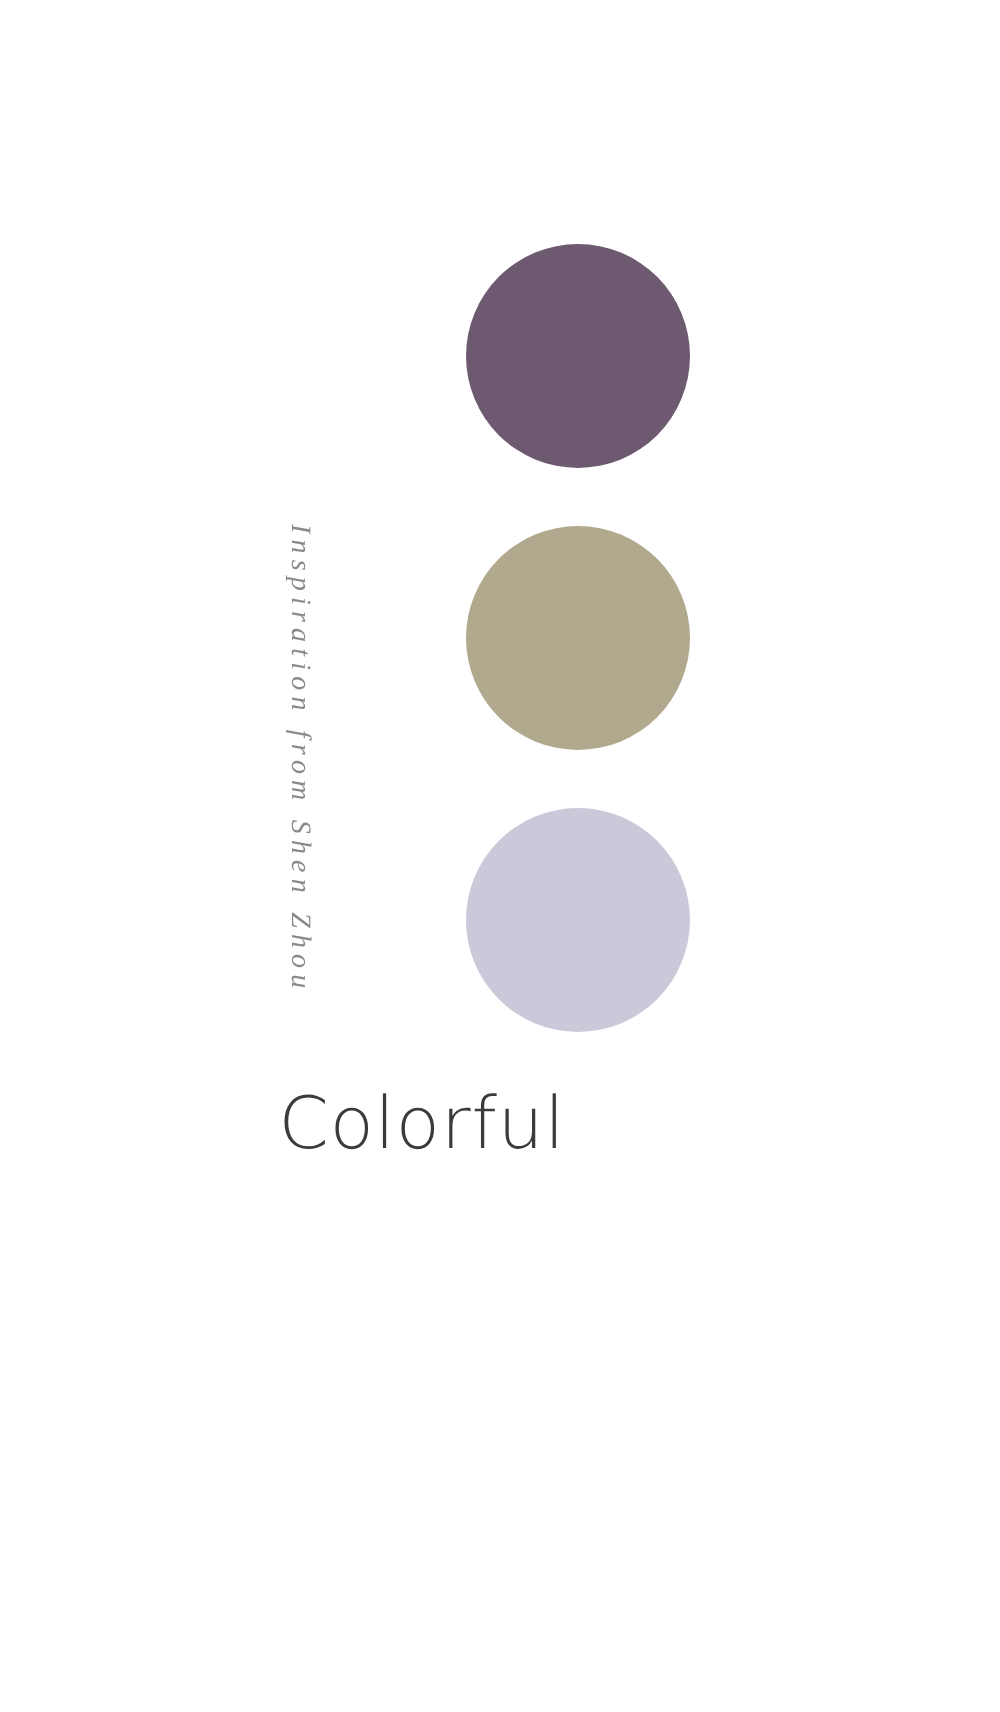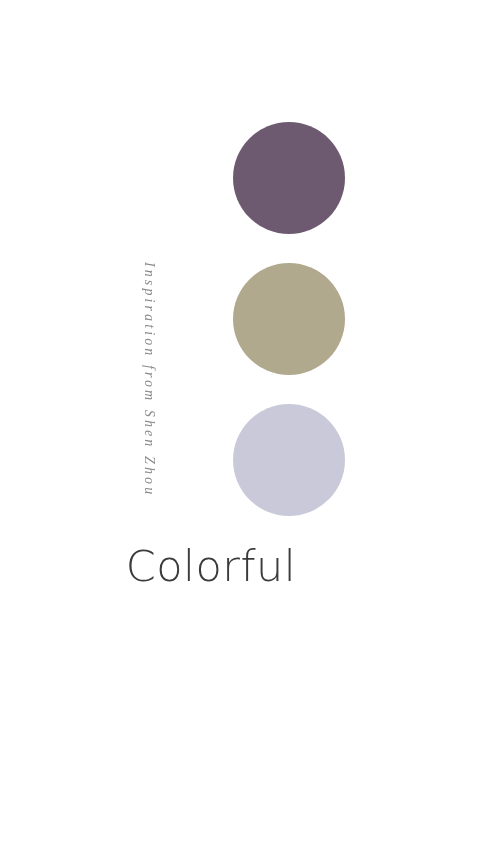--- a/index.html
+++ b/index.html
@@ -70,21 +70,21 @@
   #title {
     position: absolute;
     left: 0;
     top: 543px;
     width: 500px;
     text-align: center;
     padding-right: 78px;
     box-sizing: border-box;
     font-family: "DejaVu Sans", "Liberation Sans", sans-serif;
     font-weight: 300;
-    font-size: 43px;
+    font-size: 36px;
     letter-spacing: 0.5px;
     color: #3b3b3b;
     line-height: 1.1;
   }
 </style>
 </head>
 <body>
 
 <div id="poster" style="background-color: rgb(255, 255, 255);">
 

